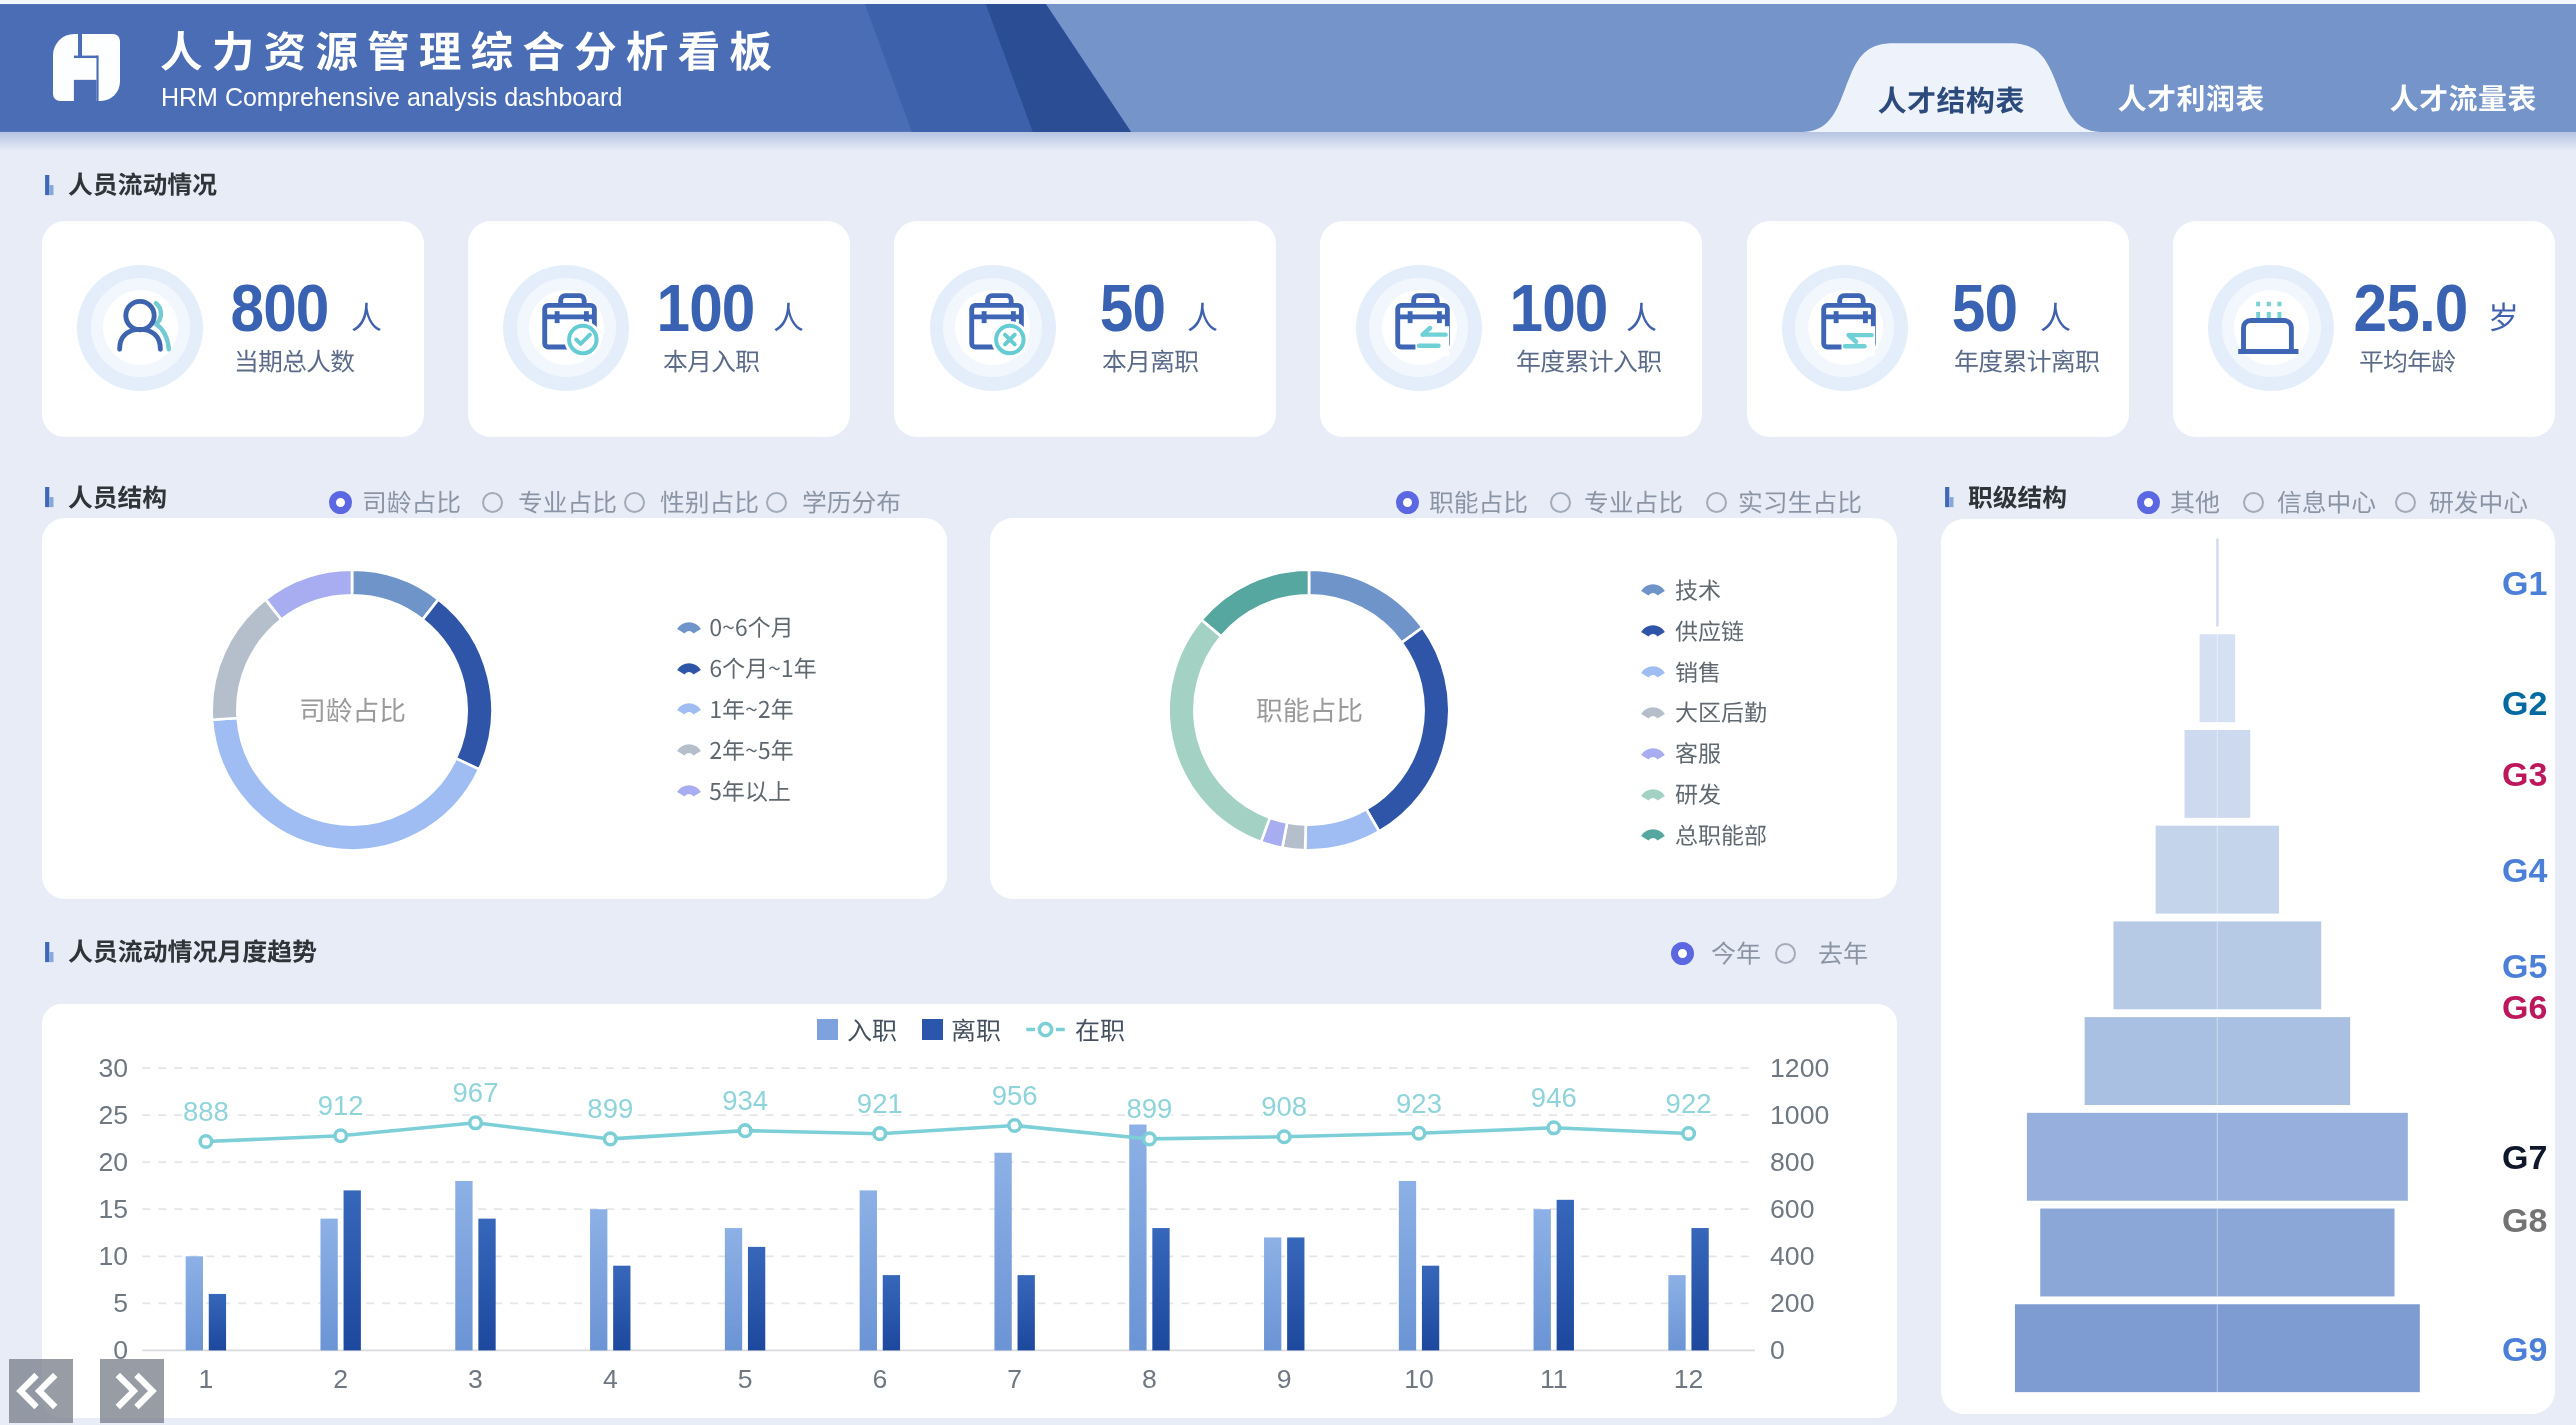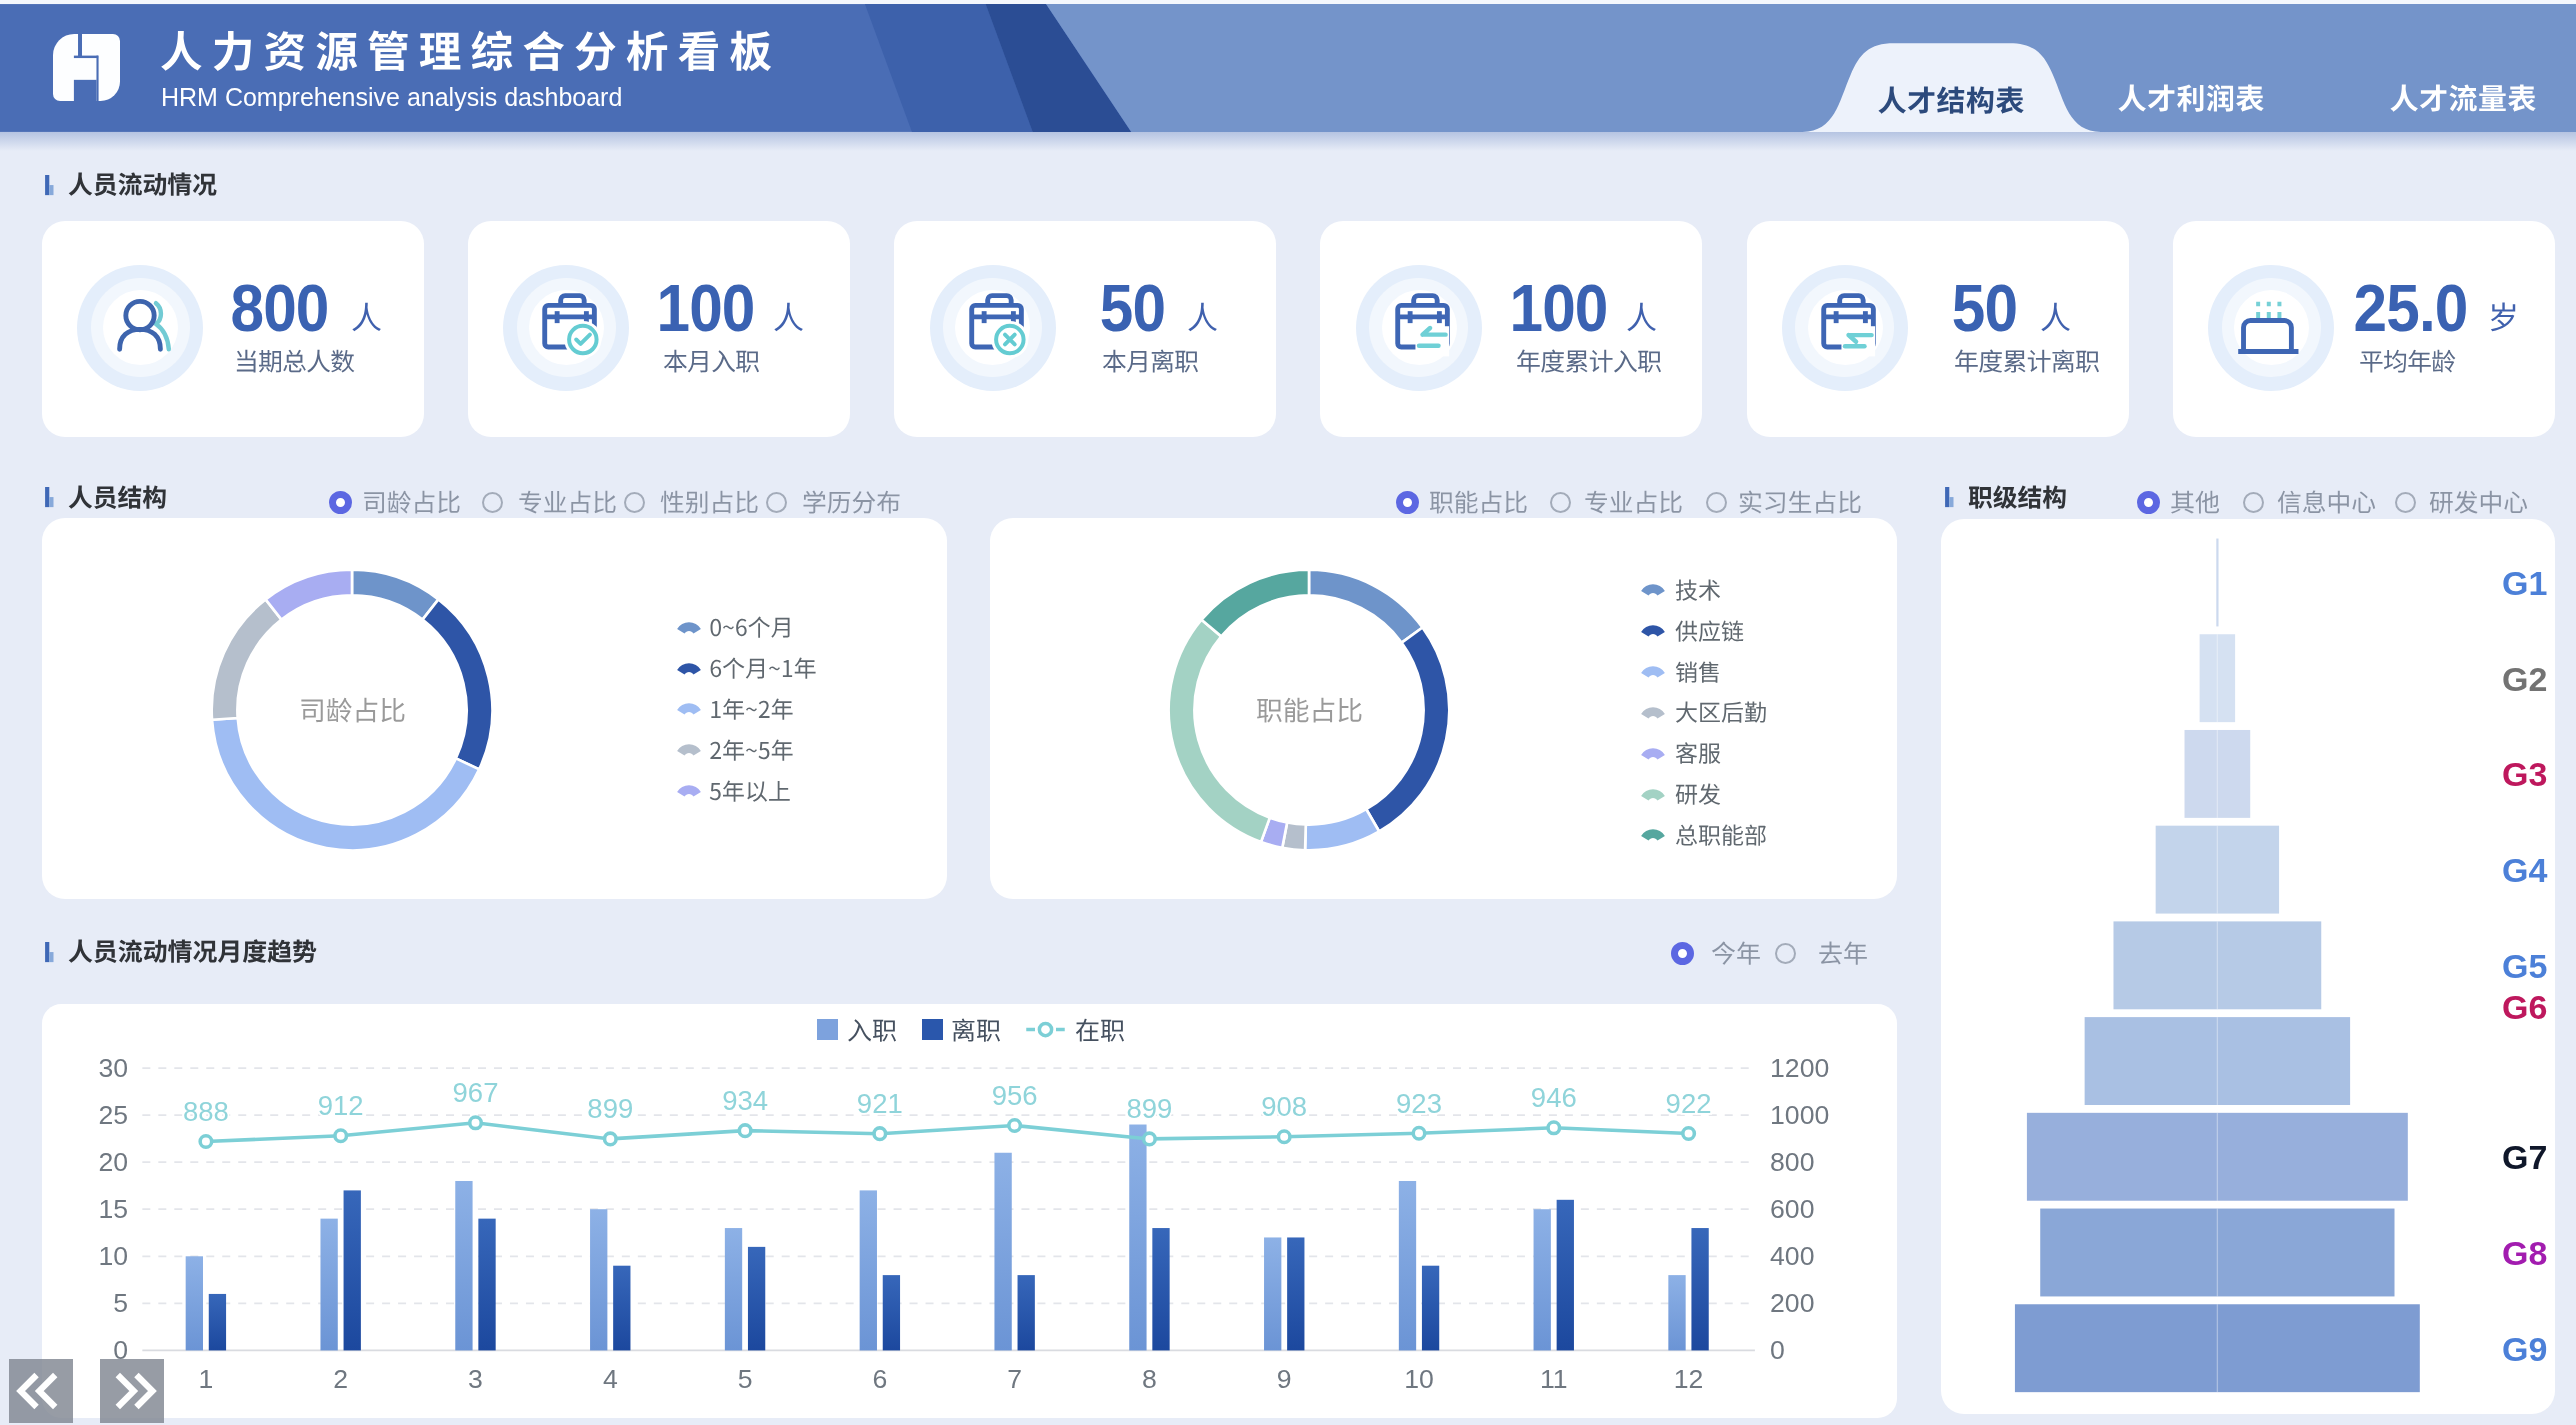--- a/index.html
+++ b/index.html
@@ -642,27 +642,27 @@
     <rect x="161.5" y="561.0" width="299" height="99" fill="#a9c0e3"></rect>
     <rect x="310.25" y="561.0" width="1.5" height="99" fill="#fff" opacity="0.35"></rect>
     <rect x="96.5" y="668.8" width="429" height="99" fill="#97afdc"></rect>
     <rect x="310.25" y="668.8" width="1.5" height="99" fill="#fff" opacity="0.35"></rect>
     <rect x="111.5" y="776.6" width="399" height="99" fill="#8aa7d7"></rect>
     <rect x="310.25" y="776.6" width="1.5" height="99" fill="#fff" opacity="0.35"></rect>
     <rect x="83.0" y="884.4" width="456" height="99" fill="#7e9cd2"></rect>
     <rect x="310.25" y="884.4" width="1.5" height="99" fill="#fff" opacity="0.35"></rect>
   </svg>
 <div style="position:absolute;left:2502px;top:560px;width:67px;height:46px;font:bold 34px 'Liberation Sans',sans-serif;color:#4c80d8;line-height:46px">G1</div>
-<div style="position:absolute;left:2502px;top:656px;width:67px;height:46px;font:bold 34px 'Liberation Sans',sans-serif;color:#737373;line-height:46px">G2</div>
+<div style="position:absolute;left:2502px;top:680px;width:67px;height:46px;font:bold 34px 'Liberation Sans',sans-serif;color:#0369a1;line-height:46px">G2</div>
 <div style="position:absolute;left:2502px;top:751px;width:67px;height:46px;font:bold 34px 'Liberation Sans',sans-serif;color:#be185d;line-height:46px">G3</div>
 <div style="position:absolute;left:2502px;top:847px;width:67px;height:46px;font:bold 34px 'Liberation Sans',sans-serif;color:#4c80d8;line-height:46px">G4</div>
 <div style="position:absolute;left:2502px;top:943px;width:67px;height:46px;font:bold 34px 'Liberation Sans',sans-serif;color:#4c80d8;line-height:46px">G5</div>
 <div style="position:absolute;left:2502px;top:984px;width:67px;height:46px;font:bold 34px 'Liberation Sans',sans-serif;color:#be185d;line-height:46px">G6</div>
 <div style="position:absolute;left:2502px;top:1134px;width:67px;height:46px;font:bold 34px 'Liberation Sans',sans-serif;color:#0f172a;line-height:46px">G7</div>
-<div style="position:absolute;left:2502px;top:1230px;width:67px;height:46px;font:bold 34px 'Liberation Sans',sans-serif;color:#a21caf;line-height:46px">G8</div>
+<div style="position:absolute;left:2502px;top:1197px;width:67px;height:46px;font:bold 34px 'Liberation Sans',sans-serif;color:#737373;line-height:46px">G8</div>
 <div style="position:absolute;left:2502px;top:1326px;width:67px;height:46px;font:bold 34px 'Liberation Sans',sans-serif;color:#4c80d8;line-height:46px">G9</div>
 <div style="position:absolute;left:45px;top:942px;width:10.7px;height:21px"><svg width="10.7" height="21" viewBox="0 0 12 24">
       <rect x="0" y="0" width="4.8" height="23" fill="#3f68b6"></rect>
       <rect x="4.8" y="11.5" width="4.8" height="11.5" fill="#87a9da"></rect>
     </svg></div>
 <div style="position:absolute;left:68px;top:939px;width:249px;height:25px"><svg width="249" height="25" viewBox="0 0 280.0 28" style="overflow:visible">
       <g transform="translate(0,24.22) scale(0.028000,-0.028000)" fill="#303338">
         <use href="#gB4eba" x="0"></use>
         <use href="#gB5458" x="1000"></use>
         <use href="#gB6d41" x="2000"></use>

